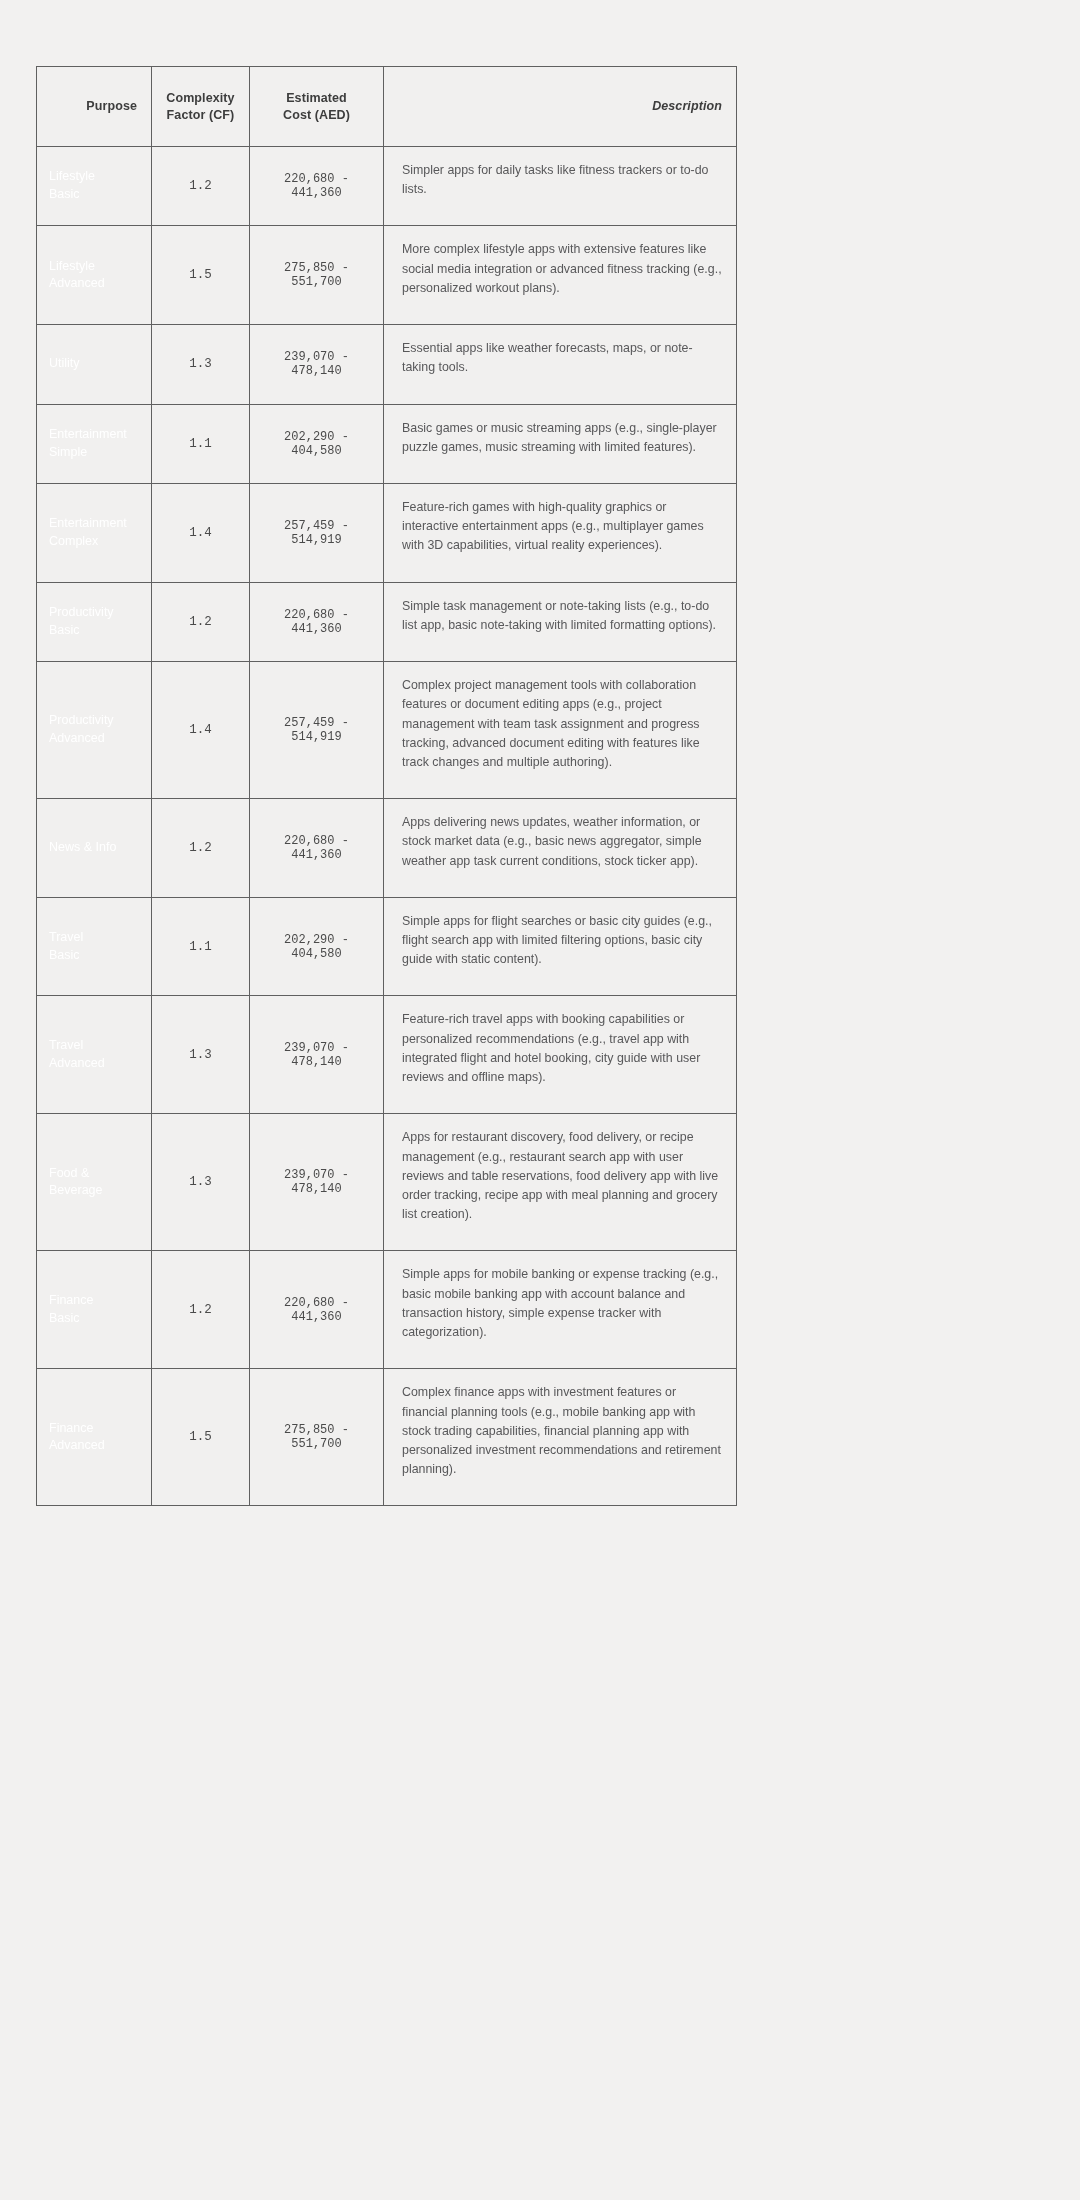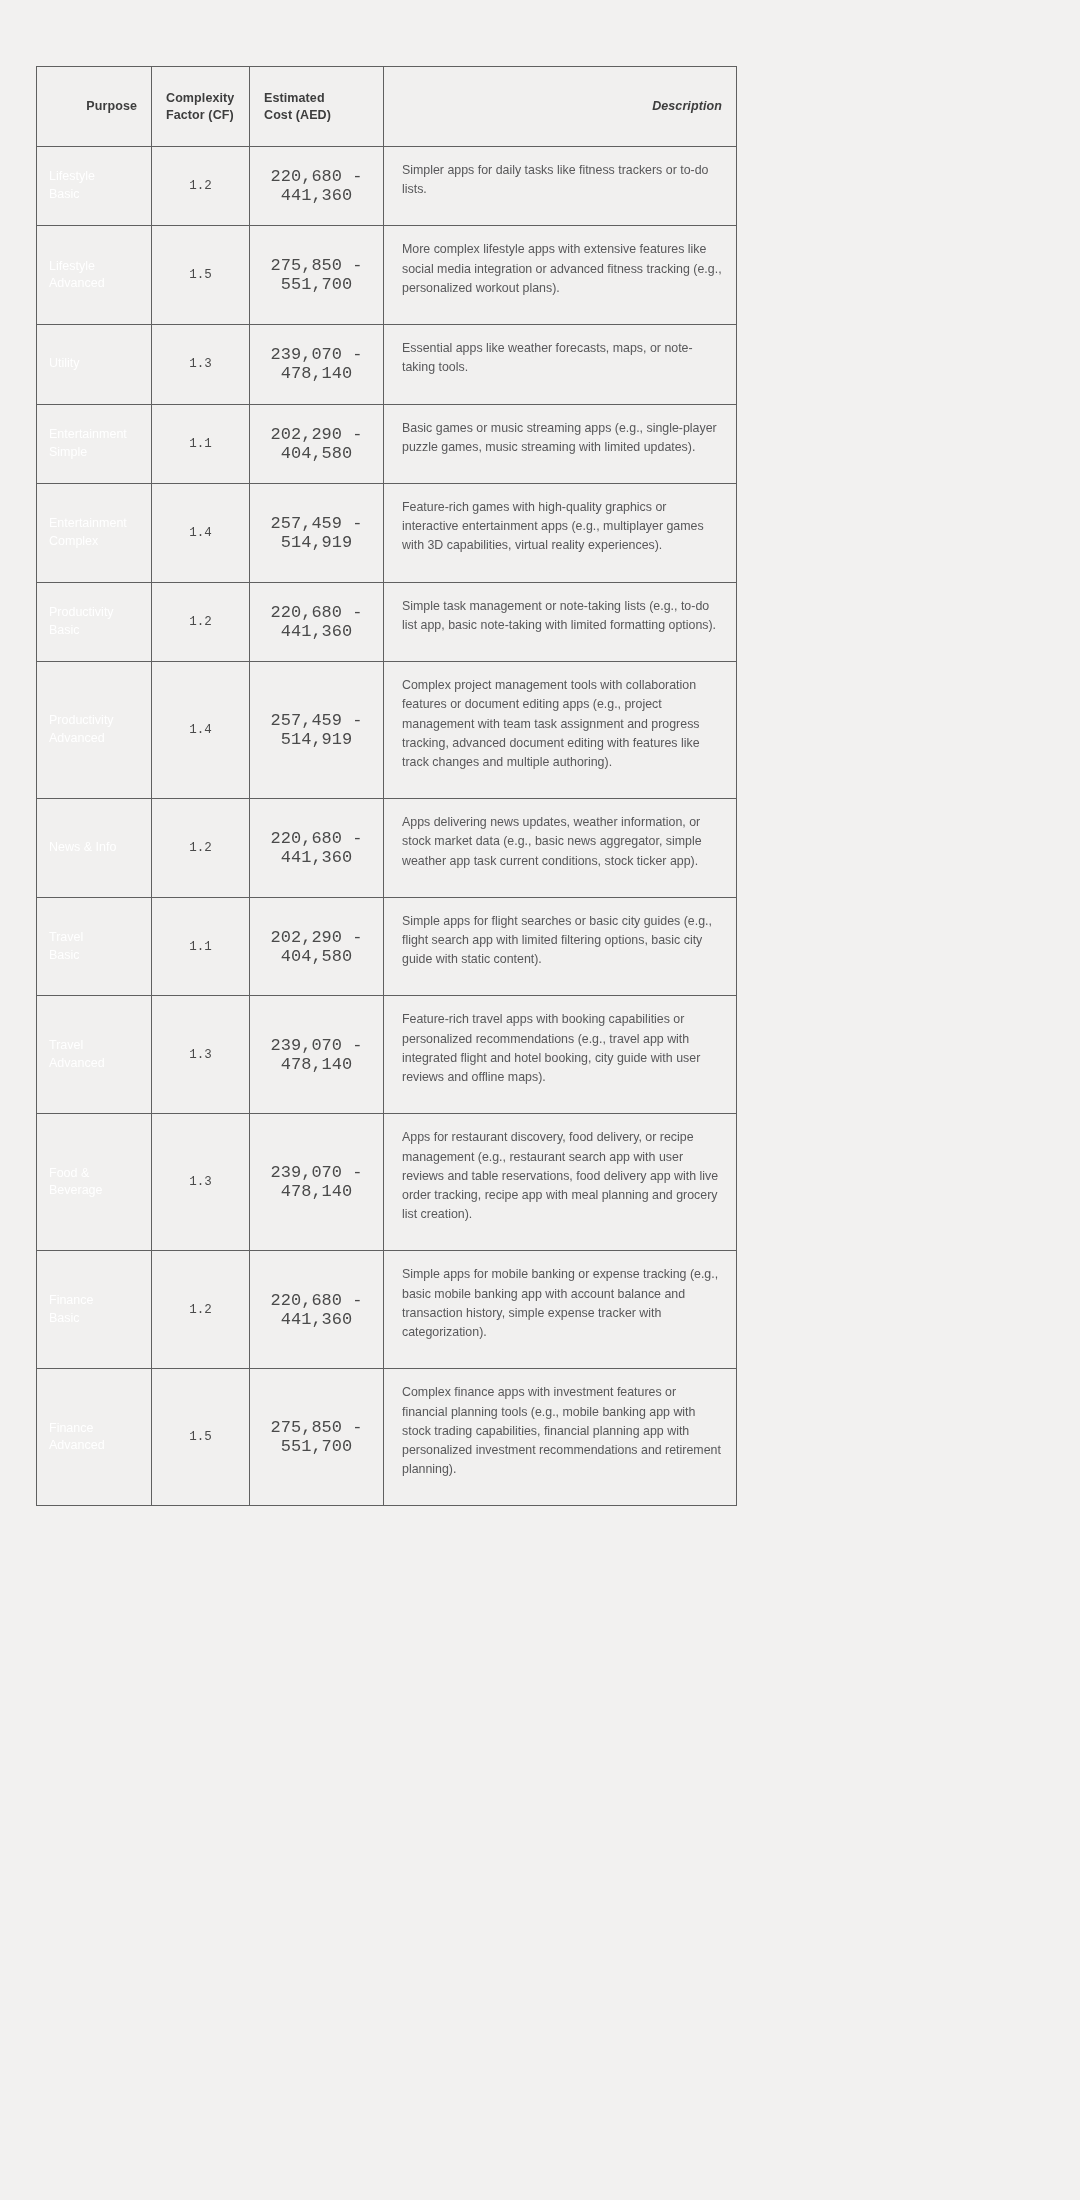--- a/index.html
+++ b/index.html
@@ -50,21 +50,21 @@
     height: 80px;
     padding: 10px 14px;
     font-size: 12.5px;
     font-weight: bold;
     color: #3d3d3d;
     line-height: 1.35;
     letter-spacing: .1px;
     text-align: right;
     vertical-align: middle;
   }
-  thead th.th-center { text-align: left; }
+  thead th.th-center { text-align: center; }
   thead th.th-desc { padding-left: 18px; font-style: italic; }
 
   
   td.purpose {
     background: #0b7d9e;
     color: #ffffff;
     font-size: 12.5px;
     line-height: 1.42;
     padding: 10px 0 10px 12px;
     border-color: #0b7d9e;
@@ -75,21 +75,21 @@
   }
 
   
   td.cf, td.cost {
     text-align: center;
     font-size: 12.5px;
     color: #4a4a4a;
     padding: 10px 6px;
     font-family: Liberation Mono, monospace;
   }
-  td.cost { font-size: 17px; margin-top: 23px; }
+  td.cost { font-size: 12px; margin-top: 23px; }
 
   
   td.desc {
     font-size: 12.4px;
     line-height: 1.55;
     color: #58585a;
     padding: 14px 14px 26px 18px;
     text-align: left;
   }
 </style>
@@ -129,21 +129,21 @@
           <tr>
             <td class="purpose">Utility</td>
             <td class="cf">1.3</td>
             <td class="cost">239,070 - 478,140</td>
             <td class="desc">Essential apps like weather forecasts, maps, or note-taking tools.</td>
           </tr>
           <tr>
             <td class="purpose">Entertainment<br>Simple</td>
             <td class="cf">1.1</td>
             <td class="cost">202,290 - 404,580</td>
-            <td class="desc">Basic games or music streaming apps (e.g., single-player puzzle games, music streaming with limited updates).</td>
+            <td class="desc">Basic games or music streaming apps (e.g., single-player puzzle games, music streaming with limited features).</td>
           </tr>
           <tr>
             <td class="purpose">Entertainment<br>Complex</td>
             <td class="cf">1.4</td>
             <td class="cost">257,459 - 514,919</td>
             <td class="desc">Feature-rich games with high-quality graphics or interactive entertainment apps (e.g., multiplayer games with 3D capabilities, virtual reality experiences).</td>
           </tr>
           <tr>
             <td class="purpose">Productivity<br>Basic</td>
             <td class="cf">1.2</td>

